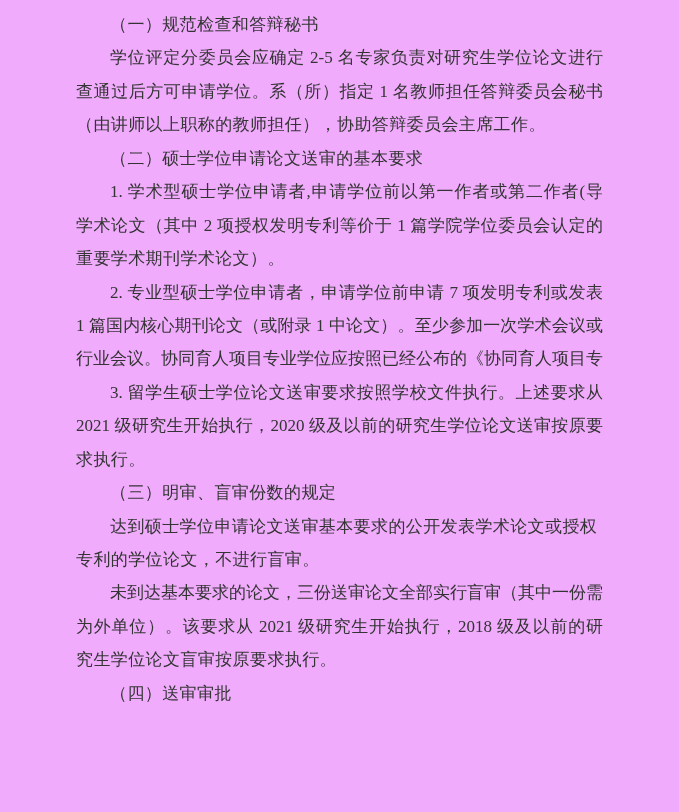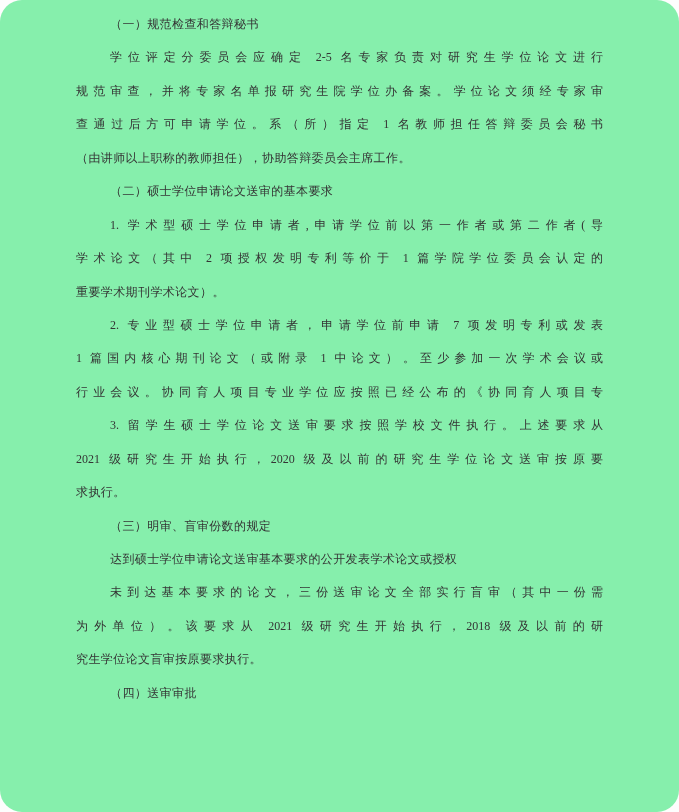--- a/index.html
+++ b/index.html
@@ -10,25 +10,24 @@
     width: 679px;
     height: 812px;
     background: #fdfdfd;
     overflow: hidden;
   }
   .page {
     box-sizing: border-box;
     width: 679px;
     height: 812px;
     padding: 8px 76px 0 76px;
-    background: #86efac;
+    background: #f0abfc;
     color: #343434;
     font-family: "Liberation Serif", "DejaVu Serif", serif;
-    font-size: 12px;
-    border-radius: 22px;
+    font-size: 17px;
   }
   .doc-body {
     width: 527px;
   }
   .line {
     height: 33.45px;
     line-height: 33.45px;
     white-space: nowrap;
     letter-spacing: 0.4px;
     overflow: visible;
@@ -43,33 +42,33 @@
     text-align-last: justify;
   }
 </style>
 </head>
 <body>
 
 <div class="page">
   <div class="doc-body" id="doc-body">
       <div class="line indent">（一）规范检查和答辩秘书</div>
       <div class="line indent fill">学位评定分委员会应确定 2-5 名专家负责对研究生学位论文进行</div>
-      <div class="line fill">规范审查，并将专家名单报研究生院学位办备案。学位论文须经专家审</div>
       <div class="line fill">查通过后方可申请学位。系（所）指定 1 名教师担任答辩委员会秘书</div>
       <div class="line">（由讲师以上职称的教师担任），协助答辩委员会主席工作。</div>
       <div class="line indent">（二）硕士学位申请论文送审的基本要求</div>
       <div class="line indent fill">1. 学术型硕士学位申请者,申请学位前以第一作者或第二作者(导</div>
       <div class="line fill">学术论文（其中 2 项授权发明专利等价于 1 篇学院学位委员会认定的</div>
       <div class="line">重要学术期刊学术论文）。</div>
       <div class="line indent fill">2. 专业型硕士学位申请者，申请学位前申请 7 项发明专利或发表</div>
       <div class="line fill">1 篇国内核心期刊论文（或附录 1 中论文）。至少参加一次学术会议或</div>
       <div class="line fill">行业会议。协同育人项目专业学位应按照已经公布的《协同育人项目专</div>
       <div class="line indent fill">3. 留学生硕士学位论文送审要求按照学校文件执行。上述要求从</div>
       <div class="line fill">2021 级研究生开始执行，2020 级及以前的研究生学位论文送审按原要</div>
       <div class="line">求执行。</div>
       <div class="line indent">（三）明审、盲审份数的规定</div>
       <div class="line indent">达到硕士学位申请论文送审基本要求的公开发表学术论文或授权</div>
+      <div class="line">专利的学位论文，不进行盲审。</div>
       <div class="line indent fill">未到达基本要求的论文，三份送审论文全部实行盲审（其中一份需</div>
       <div class="line fill">为外单位）。该要求从 2021 级研究生开始执行，2018 级及以前的研</div>
       <div class="line">究生学位论文盲审按原要求执行。</div>
       <div class="line indent">（四）送审审批</div>
     </div>
 </div>
 
 </body></html>

